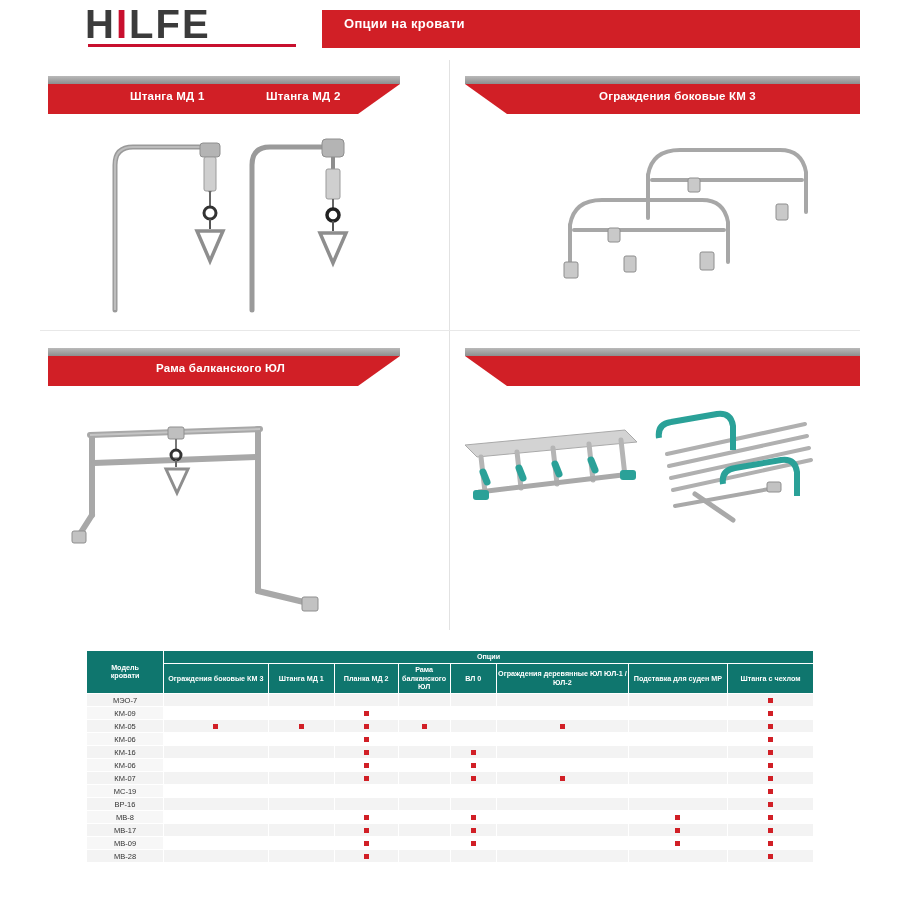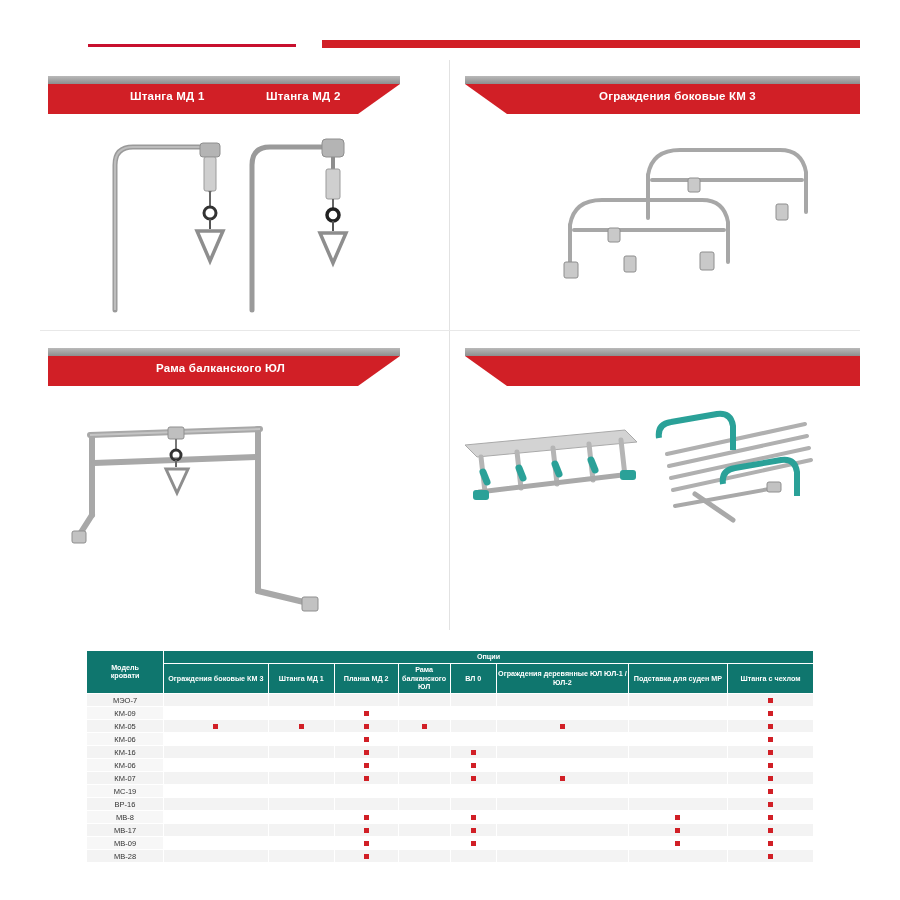--- a/index.html
+++ b/index.html
@@ -101,21 +101,25 @@
   tbody tr:nth-child(even) td.model { background:#f7f7f7; }
   .dot { display:inline-block; width:5px; height:5px; background:#d11f26; }
   .tbl-left-head {
     width:70px;
   }
 </style>
 </head>
 <body>
 
 <div class="header">
+  <div class="logo"><span>H</span><span class="i">I</span><span>LFE</span></div>
   <div class="logo-underline"></div>
+  <div class="header-banner">
+    <div class="hb-label">Опции на кровати</div>
+  </div>
   <div class="header-line"></div>
 </div>
 
 <div class="divider-v"></div>
 <div class="divider-h"></div>
 
 <div class="banner arrow" style="left:48px; top:76px; width:352px;">
   <div class="bar-top"></div>
   <div class="bar-red"></div>
   <div class="lbl" style="left:82px;">Штанга МД 1</div>

